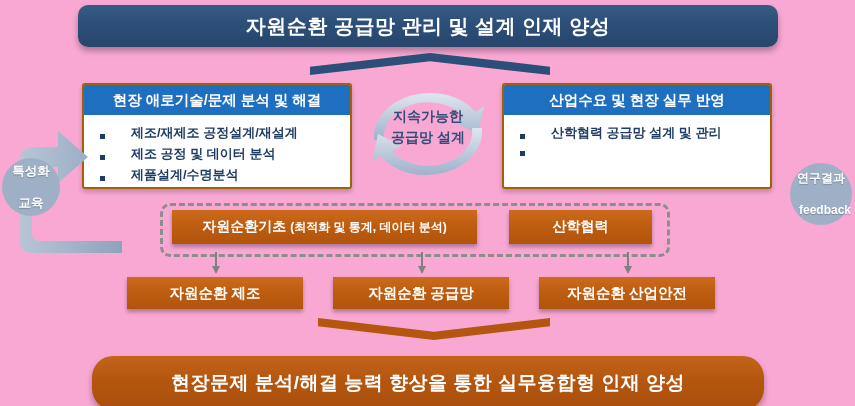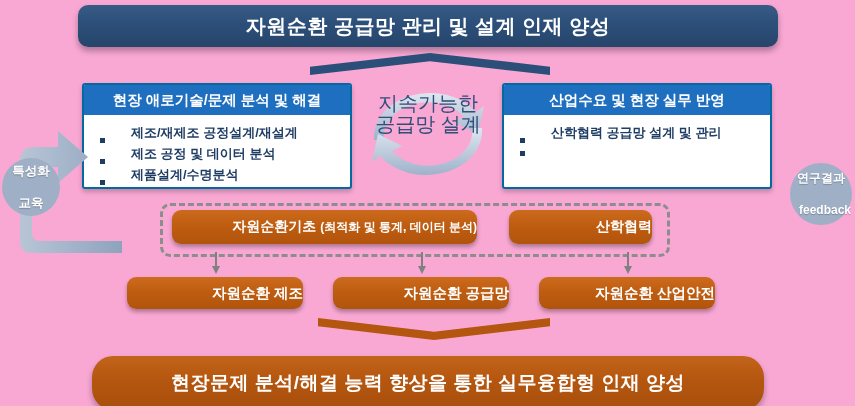--- a/index.html
+++ b/index.html
@@ -57,21 +57,21 @@
   .chev-down {
     left: 318px; top: 318px;
     width: 232px; height: 22px;
     background: #b4560f;
     clip-path: polygon(0% 0%, 50% 62%, 100% 0%, 100% 38%, 50% 100%, 0% 38%);
     filter: drop-shadow(0 3px 3px rgba(0,0,0,0.28));
   }
 
   
   .panel {
-    border: 2px solid #0369a1;
+    border: 2px solid #a16207;
     border-radius: 3px;
     background: #ffffff;
     box-shadow: 0 3px 5px rgba(0,0,0,0.22);
     overflow: hidden;
   }
   .panel-left  { left: 82px;  top: 83px; width: 266px; height: 102px; }
   .panel-right { left: 502px; top: 83px; width: 266px; height: 102px; }
   .panel-head {
     background: #1f6fc0;
     color: #ffffff;
@@ -81,61 +81,61 @@
     line-height: 30px;
     height: 30px;
     white-space: nowrap;
   }
   .panel-body {
     padding: 7px 6px 6px 10px;
   }
   .blist { list-style: none; margin: 0; padding: 0; }
   .blist li {
     display: flex;
-    align-items: flex-end;
+    align-items: center;
     color: #1f3d64;
     font-weight: bold;
     font-size: 13px;
     line-height: 21px;
     white-space: nowrap;
   }
   .bsq {
     display: inline-block;
     width: 5px; height: 5px;
     background: #1f3d64;
     margin: 8px 26px 0 6px;
     flex: none;
   }
 
   
   .cycle-wrap { left: 358px; top: 78px; width: 140px; height: 112px; }
   .cycle-text {
     position: absolute;
-    left: 0; top: 15px; width: 140px;
+    left: 0; top: 28px; width: 140px;
     text-align: center;
     color: #2e4f7a;
-    font-weight: normal;
-    font-size: 20px;
+    font-weight: bold;
+    font-size: 14px;
     line-height: 21px;
   }
 
   
   .dashed-box {
     left: 160px; top: 203px; width: 504px; height: 48px;
     border: 3px dashed #8d8d8d;
     border-radius: 10px;
     background: transparent;
   }
 
   
   .pill {
     display: flex;
     align-items: center;
-    justify-content: flex-end;
-    border-radius: 9px;
+    justify-content: center;
+    border-radius: 0;
     background: linear-gradient(180deg, #cc6a1d 0%, #bd5c10 50%, #b1540c 100%);
     color: #ffffff;
     font-weight: bold;
     text-align: center;
     box-shadow: 0 3px 4px rgba(0,0,0,0.30);
     white-space: nowrap;
   }
   .pill-basic  { left: 172px; top: 210px; width: 305px; height: 34px; font-size: 14px; }
   .pill-coop   { left: 509px; top: 210px; width: 143px; height: 34px; font-size: 14px; }
   .pill-small  { top: 277px; width: 176px; height: 32px; font-size: 14.5px; }

